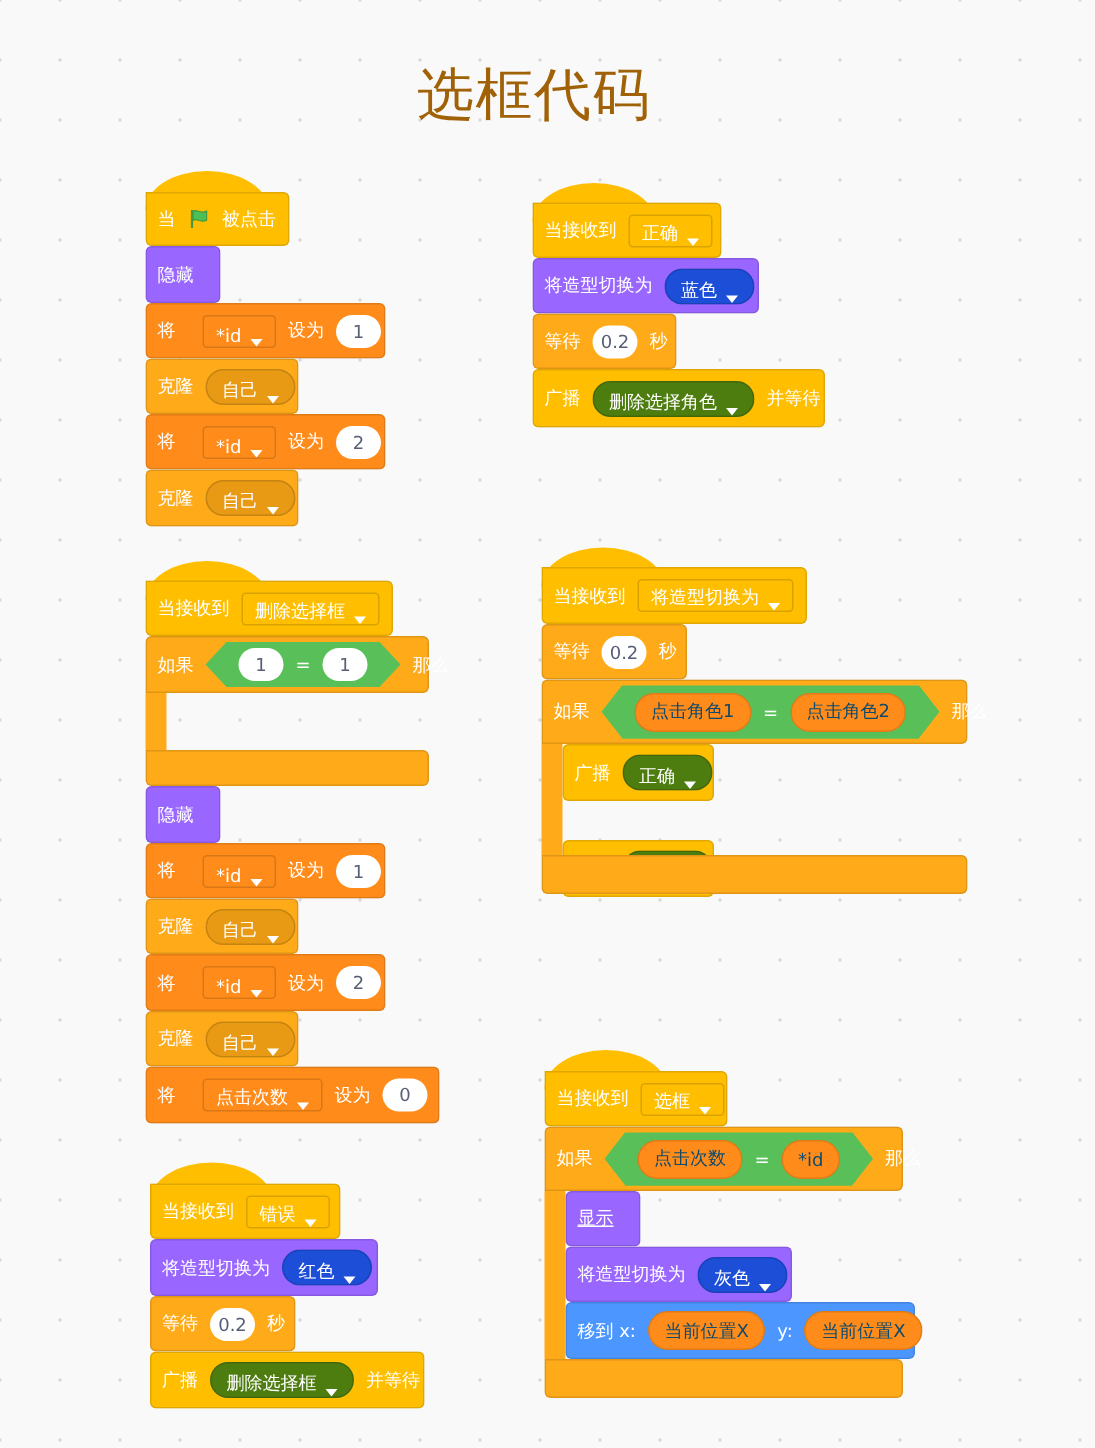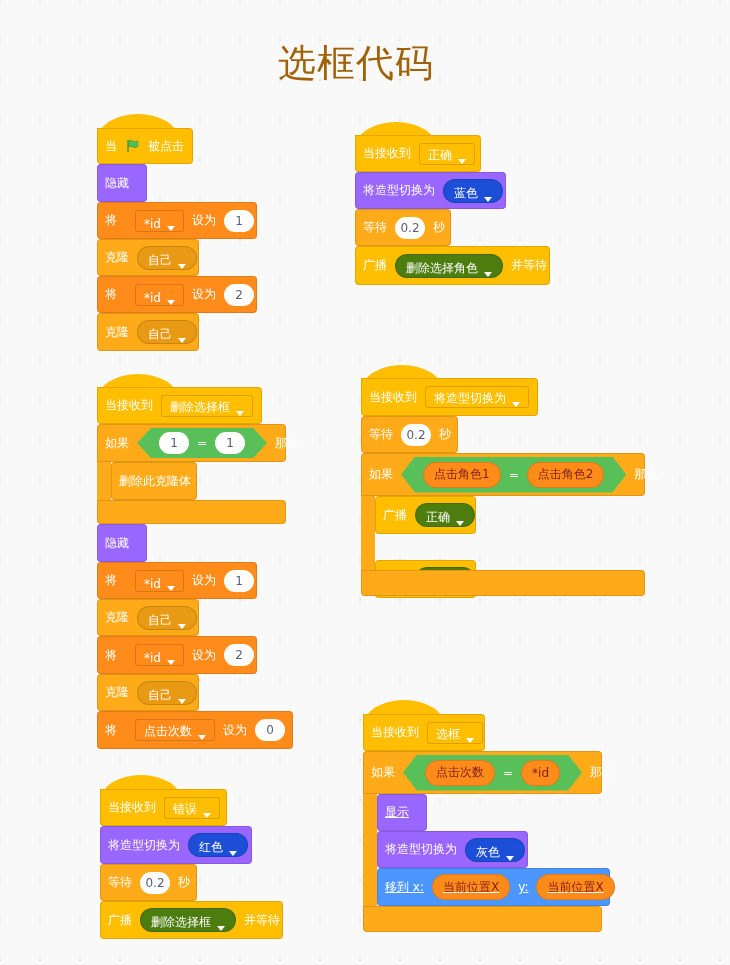--- a/index.html
+++ b/index.html
@@ -29,40 +29,40 @@
     position: absolute; width: 82px; height: 26px;
     border-radius: 41px 41px 0 0 / 26px 26px 0 0;
   }
   .ev { background: #ffbf00; }
   .ev-d { background: #4d7c0f; }
   .look { background: #9966ff; }
   .look-d { background: #1d4ed8; }
   .var { background: #ff8c1a; }
   .ctl { background: #ffab19; }
   .ctl-d { background: #e89a14; }
-  .mot { background: #4c97ff; text-decoration: underline; }
+  .mot { background: #4c97ff; }
   .dd {
     display: inline-flex; align-items: flex-end; height: 22px;
     padding: 0 8px; border-radius: 3px;
     border: 1px solid rgba(0,0,0,0.15);
   }
   .dd.round { border-radius: 12px; height: 24px; padding: 0 10px; }
   .dd .caret {
     display: inline-block; width: 0; height: 0; margin-left: 6px;
     border-left: 4px solid transparent; border-right: 4px solid transparent;
     border-top: 5px solid #fff;
   }
   .num {
     display: inline-flex; align-items: center; justify-content: center;
     background: #fff; color: #575e75; height: 22px; min-width: 30px;
     padding: 0 9px; border-radius: 11px; font-size: 12px;
   }
   .rep-pill {
     display: inline-flex; align-items: center; justify-content: center;
-    background: #ff8c1a; color: #7f1d1d; height: 26px; padding: 0 10px;
+    background: #ff8c1a; color: #0c4a6e; height: 26px; padding: 0 10px;
     border-radius: 13px; border: 1px solid rgba(0,0,0,0.12);
   }
   .hex {
     display: inline-flex; align-items: center; height: 30px;
     background: #59c059; padding: 0 22px;
     clip-path: polygon(14px 0, calc(100% - 14px) 0, 100% 50%, calc(100% - 14px) 100%, 14px 100%, 0 50%);
   }
   .hex > * + * { margin-left: 8px; }
   .eq { color: #fff; font-size: 12px; }
   .flag { display: inline-block; width: 18px; height: 18px; }
@@ -164,23 +164,20 @@
     <div class="b ctl" style="position:relative;width:189px;height:38px;border-bottom-left-radius:0;">
       <span>如果</span>
       <span class="hex">
         <span class="num">1</span>
         <span class="eq">=</span>
         <span class="num">1</span>
       </span>
       <span>那么</span>
     </div>
     <div style="position:relative;width:14px;height:38px;" class="ctl"></div>
-    <div class="b ctl" style="left:14px;top:38px;width:86px;height:38px;">
-      <span>删除此克隆体</span>
-    </div>
     <div class="ctl" style="position:relative;width:189px;height:24px;border-radius:0 4px 4px 4px;border:1px solid rgba(0,0,0,0.12);"></div>
   </div>
   <div class="b look" style="left:97px;top:524px;width:50px;height:38px;">
     <span>隐藏</span>
   </div>
   <div class="b var" style="left:97px;top:562px;width:160px;height:37px;">
     <span>将</span>
     <span class="dd var" style="margin-left:18px;">
         <span>*id</span>
         <span class="caret"></span>

